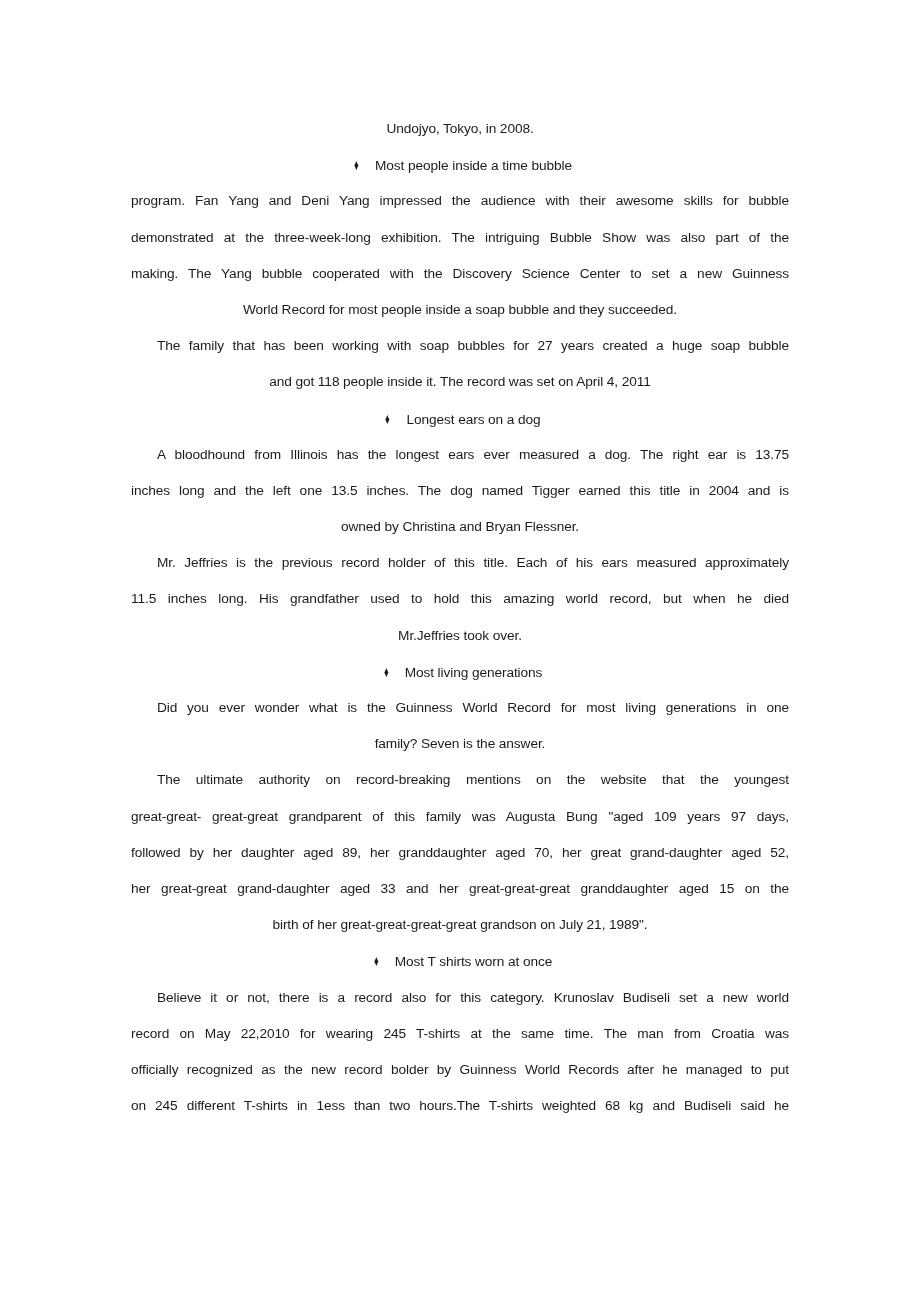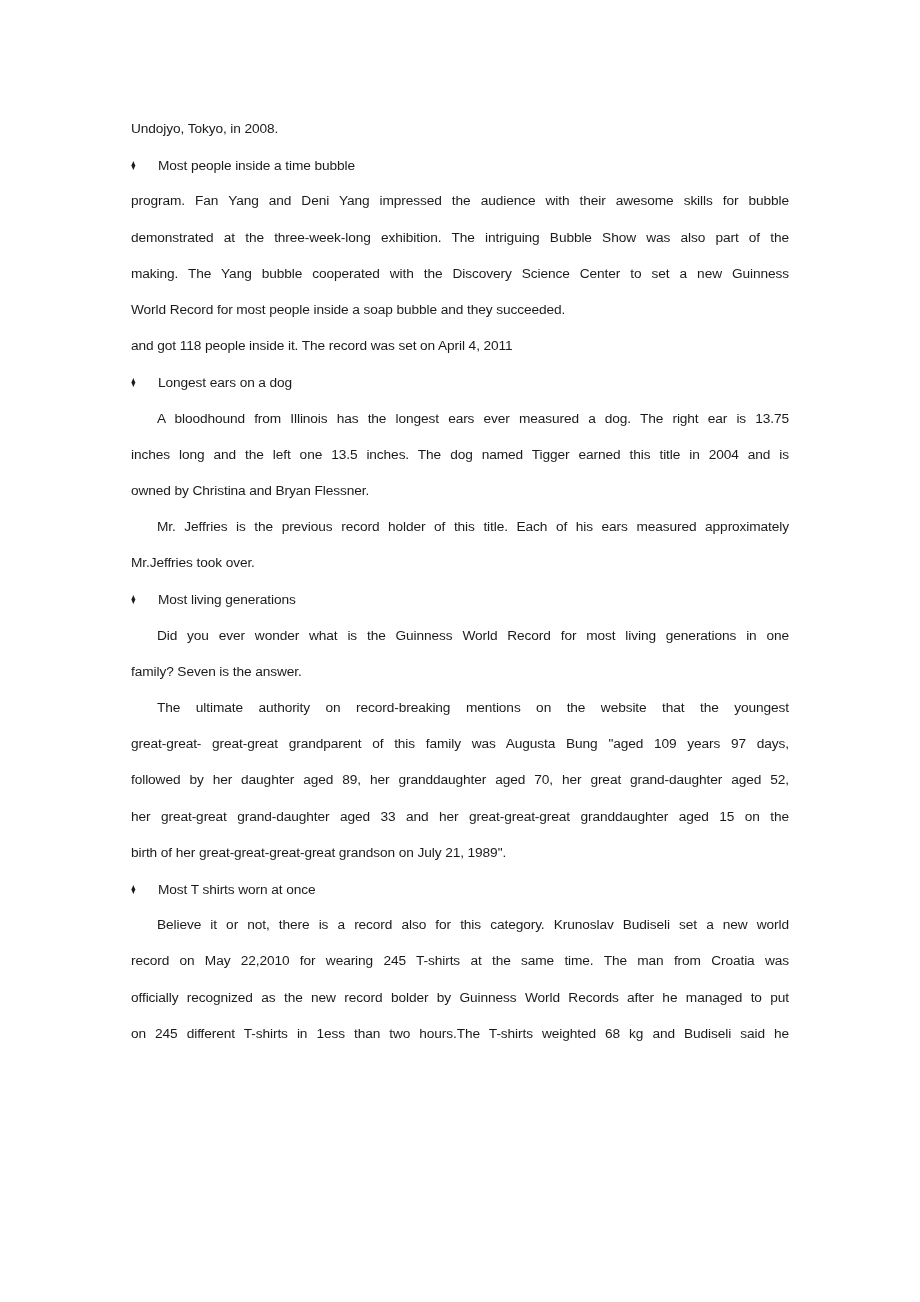--- a/index.html
+++ b/index.html
@@ -28,21 +28,21 @@
     font-size: 13.7px;
     letter-spacing: -0.1px;
     white-space: nowrap;
     font-weight: 400;
   }
   .line.j {
     text-align: justify;
     text-align-last: justify;
   }
   .line.l {
-    text-align: left;
+    text-align: center;
   }
   .line.indent {
     padding-left: 26px;
   }
   .bullet-glyph {
     display: inline-block;
     width: 27px;
     font-size: 15px;
     transform: scaleX(0.62);
     transform-origin: left center;
@@ -52,26 +52,28 @@
 <body>
 
 <div class="page">
   <div class="doc-content">
       <div class="line l">Undojyo, Tokyo, in 2008.</div>
       <div class="line l"><span class="bullet-glyph">♦</span><span>Most people inside a time bubble</span></div>
       <div class="line j">program. Fan Yang and Deni Yang impressed the audience with their awesome skills for bubble</div>
       <div class="line j">demonstrated at the three-week-long exhibition. The intriguing Bubble Show was also part of the</div>
       <div class="line j">making. The Yang bubble cooperated with the Discovery Science Center to set a new Guinness</div>
       <div class="line l">World Record for most people inside a soap bubble and they succeeded.</div>
+      <div class="line j indent">The family that has been working with soap bubbles for 27 years created a huge soap bubble</div>
       <div class="line l">and got 118 people inside it. The record was set on April 4, 2011</div>
       <div class="line l"><span class="bullet-glyph">♦</span><span>Longest ears on a dog</span></div>
       <div class="line j indent">A bloodhound from Illinois has the longest ears ever measured a dog. The right ear is 13.75</div>
       <div class="line j">inches long and the left one 13.5 inches. The dog named Tigger earned this title in 2004 and is</div>
       <div class="line l">owned by Christina and Bryan Flessner.</div>
       <div class="line j indent">Mr. Jeffries is the previous record holder of this title. Each of his ears measured approximately</div>
+      <div class="line j">11.5 inches long. His grandfather used to hold this amazing world record, but when he died</div>
       <div class="line l">Mr.Jeffries took over.</div>
       <div class="line l"><span class="bullet-glyph">♦</span><span>Most living generations</span></div>
       <div class="line j indent">Did you ever wonder what is the Guinness World Record for most living generations in one</div>
       <div class="line l">family? Seven is the answer.</div>
       <div class="line j indent">The ultimate authority on record-breaking mentions on the website that the youngest</div>
       <div class="line j">great-great- great-great grandparent of this family was Augusta Bung "aged 109 years 97 days,</div>
       <div class="line j">followed by her daughter aged 89, her granddaughter aged 70, her great grand-daughter aged 52,</div>
       <div class="line j">her great-great grand-daughter aged 33 and her great-great-great granddaughter aged 15 on the</div>
       <div class="line l">birth of her great-great-great-great grandson on July 21, 1989".</div>
       <div class="line l"><span class="bullet-glyph">♦</span><span>Most T shirts worn at once</span></div>

